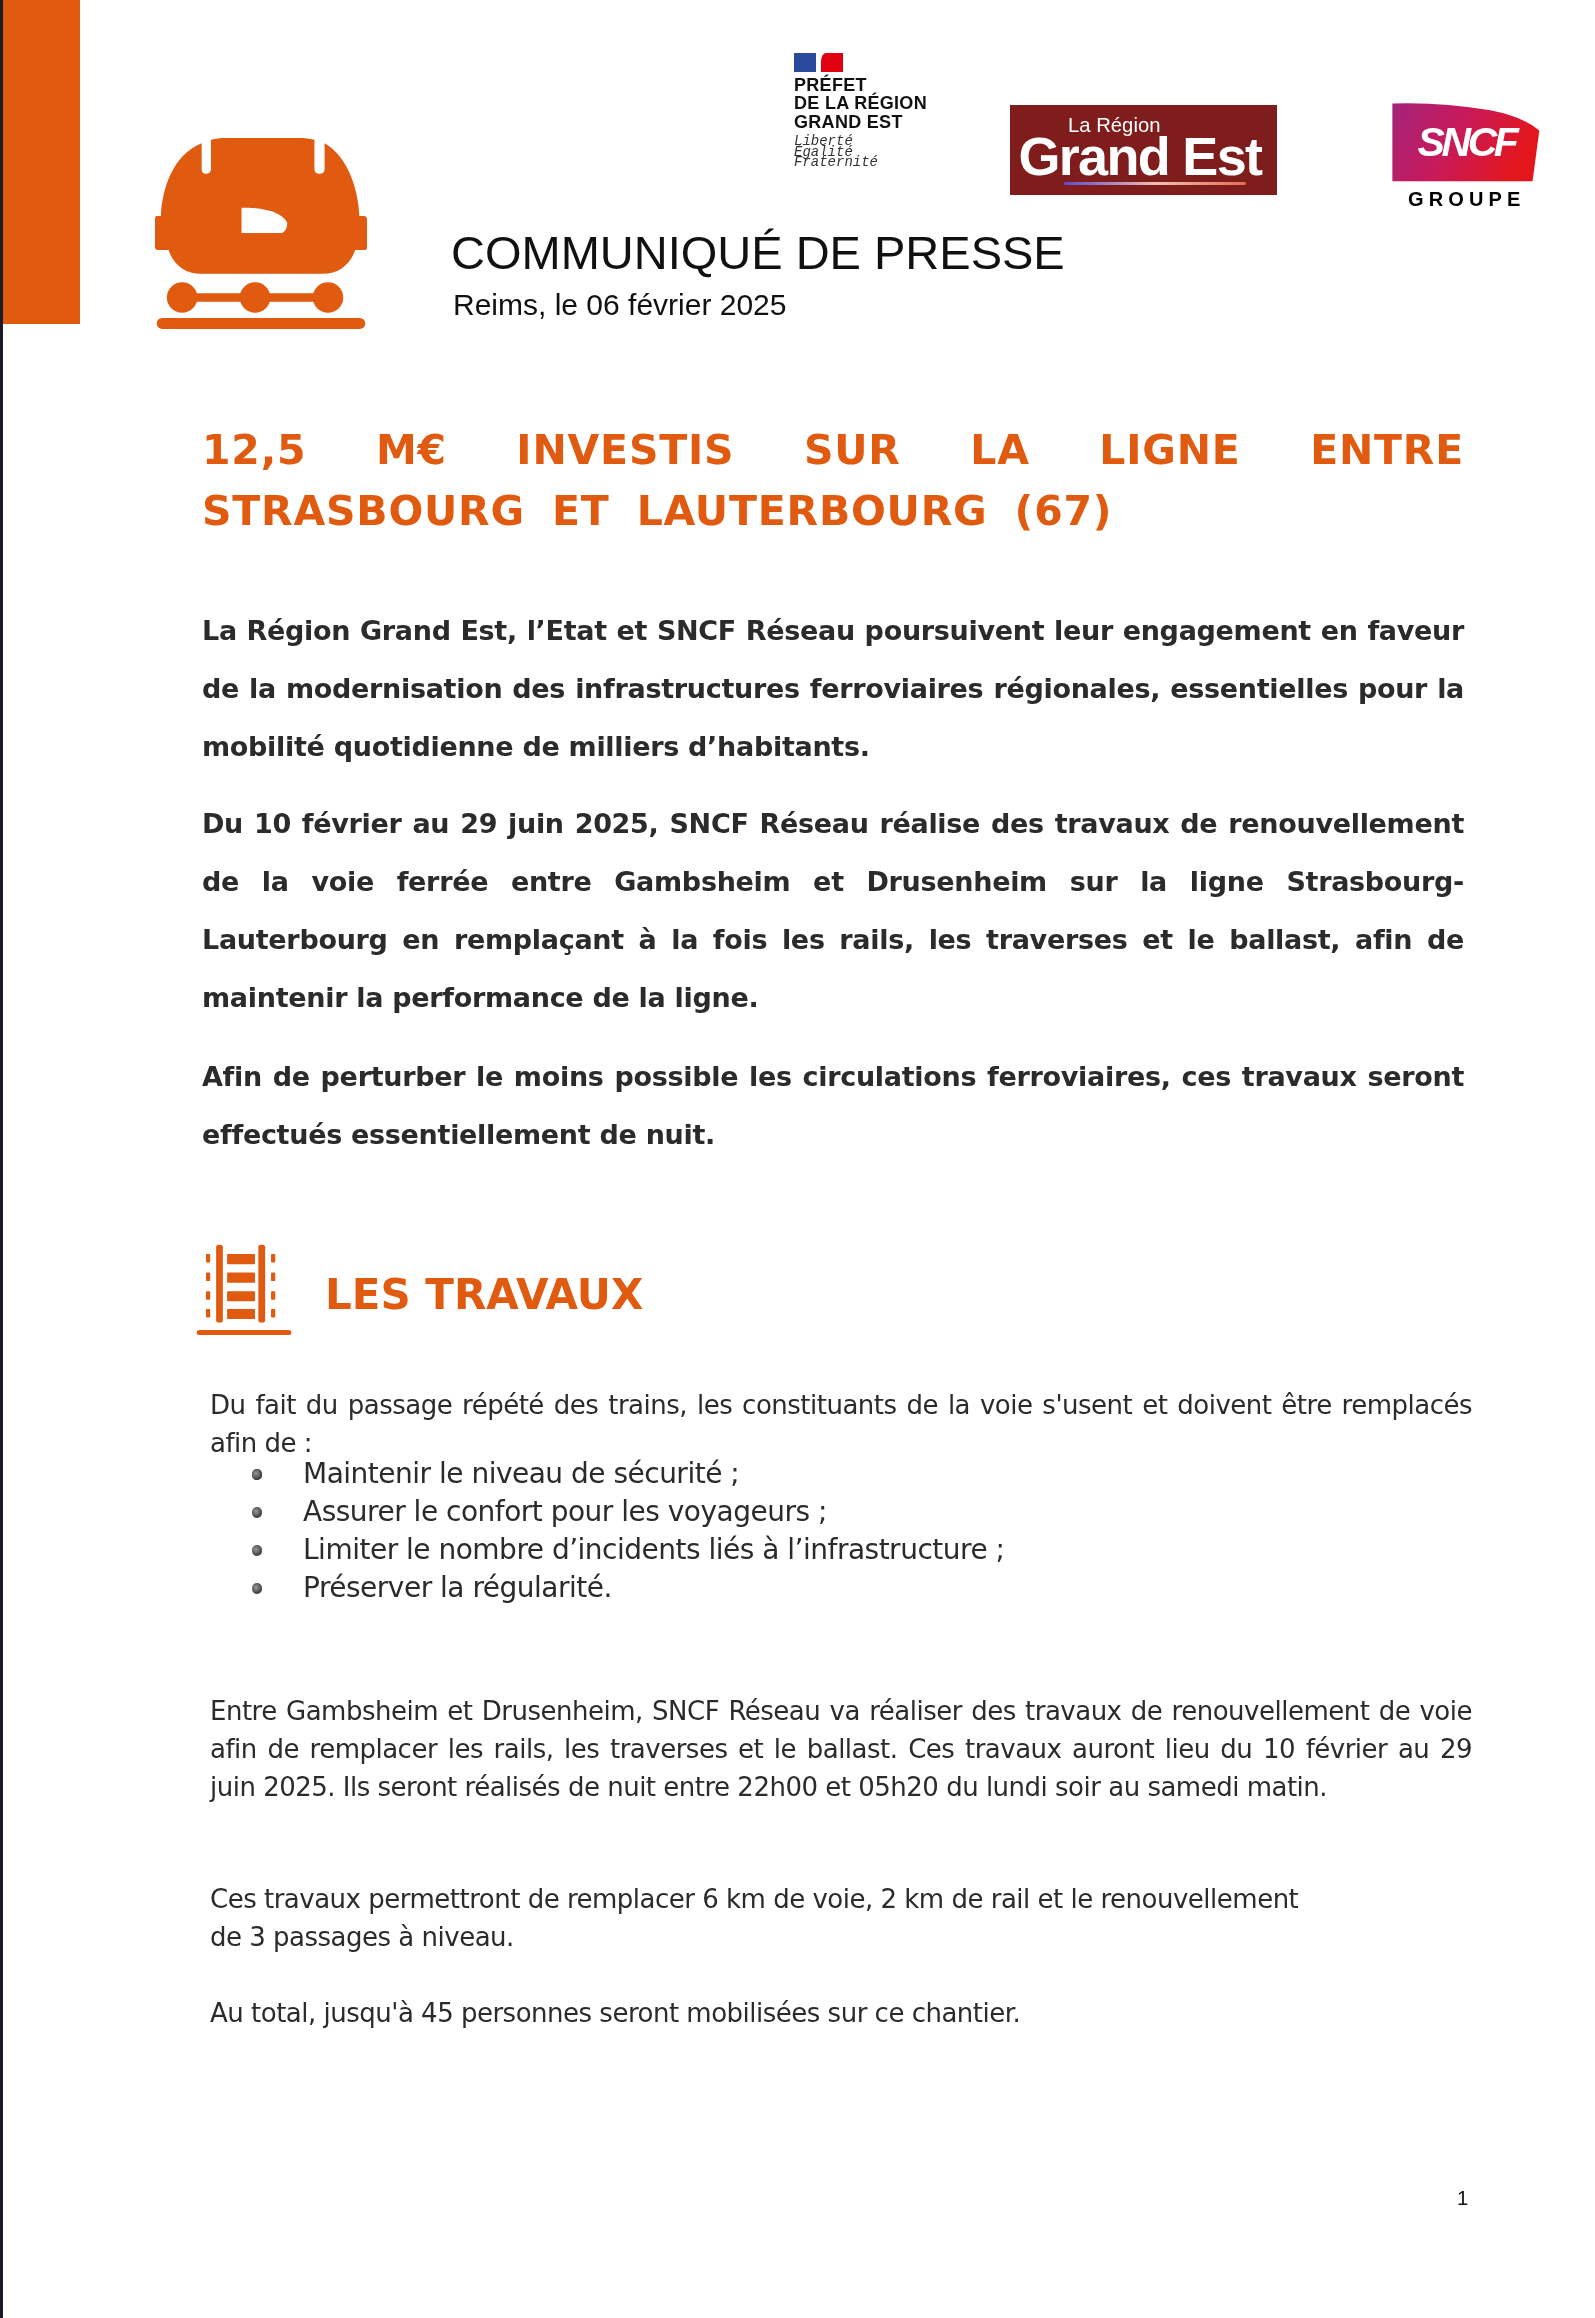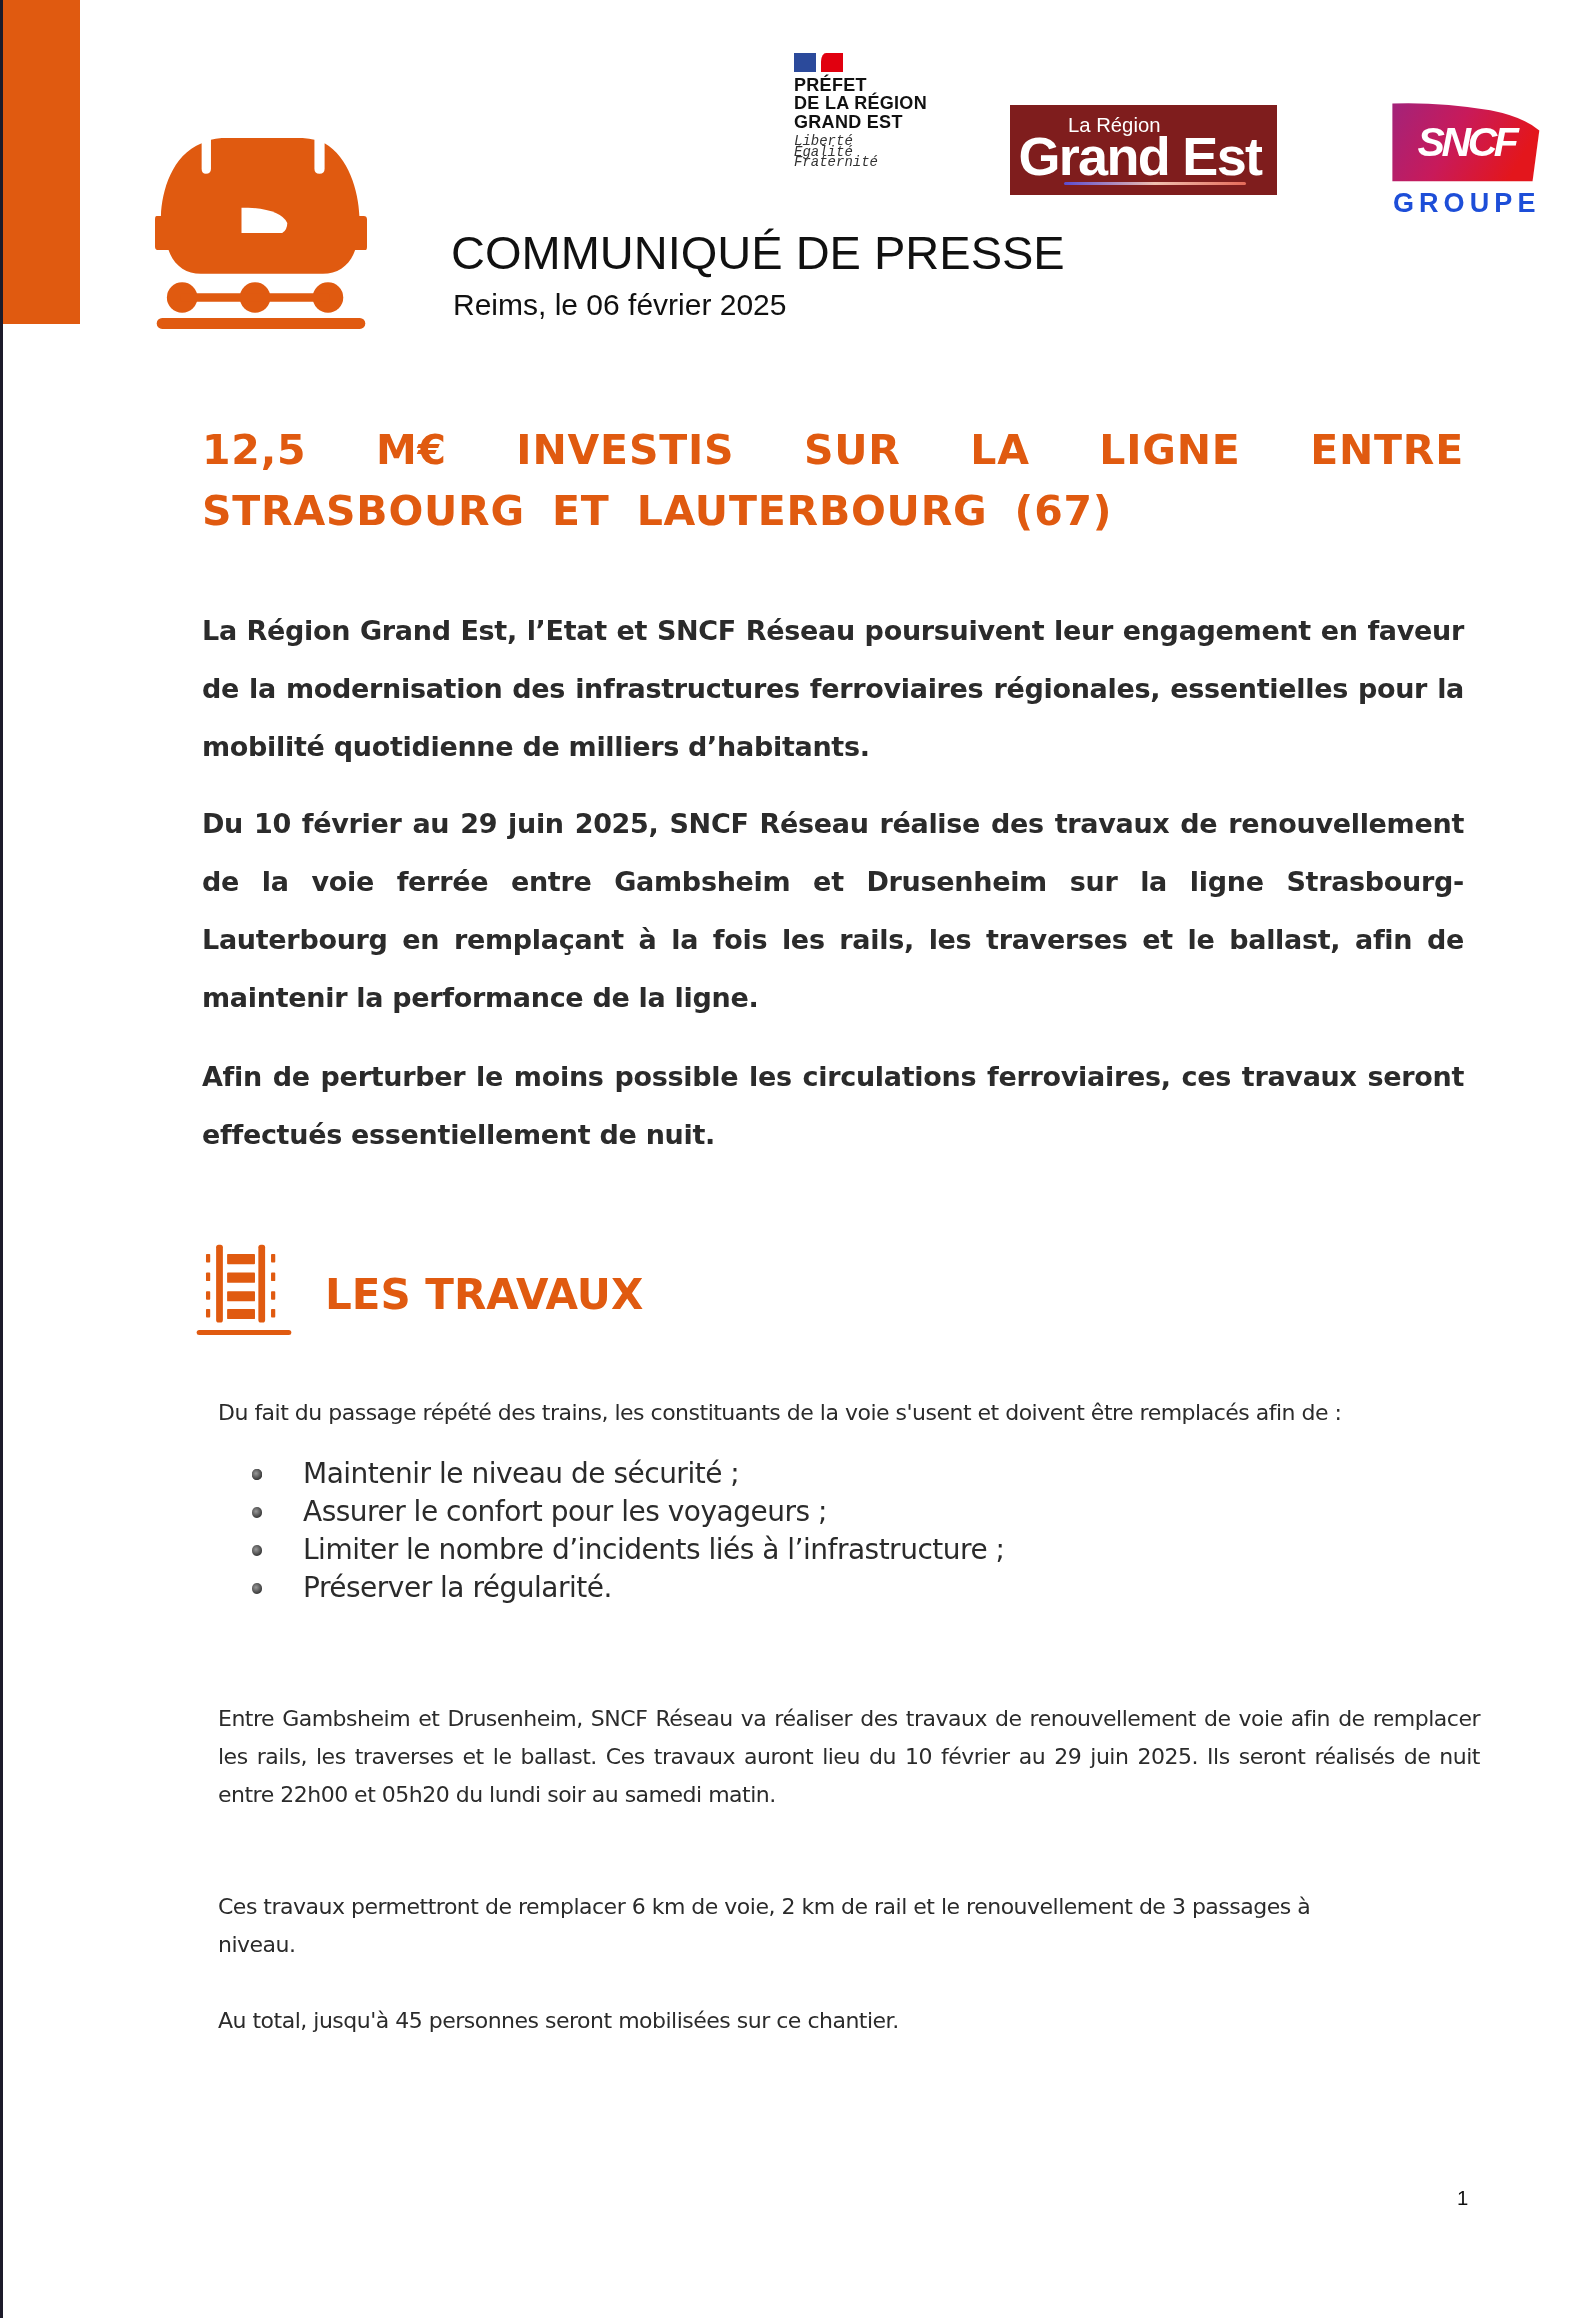--- a/index.html
+++ b/index.html
@@ -24,36 +24,36 @@
   
   .grandest { position: absolute; left: 1010px; top: 105px; width: 267px; height: 90px; background: #7f1d1d; color: #fff; font-family: "Liberation Sans", sans-serif; }
   .grandest .small { position: absolute; left: 58px; top: 8.5px; font-size: 20.3px; font-weight: 400; }
   .grandest .big { position: absolute; left: 8.5px; top: 24px; font-size: 54px; font-weight: 700; letter-spacing: -1.7px; line-height: 54px; }
   .grandest .underline { position: absolute; left: 54px; top: 77px; width: 182px; height: 2.5px; background: linear-gradient(90deg, #5b4cd0, #f0c0b0, #e56b5a); border-radius: 1.7px; }
 
   
   .sncf { position: absolute; left: 1389px; top: 100px; width: 157px; height: 123px; }
   .sncf .shape { position: absolute; left: 0; top: 0; width: 152px; height: 83px; }
   .sncf .word { position: absolute; left: 12px; top: 18.6px; width: 131px; text-align: center; color: #fff; font-family: "Liberation Sans", sans-serif; font-weight: 700; font-style: italic; font-size: 41px; letter-spacing: -3.4px; }
-  .sncf .groupe { position: absolute; left: 1.7px; top: 88px; width: 152px; text-align: center; font-family: "Liberation Sans", sans-serif; font-weight: 700; font-size: 27px; letter-spacing: 5.1px; color: #1d4ed8; }
+  .sncf .groupe { position: absolute; left: 1.7px; top: 88px; width: 152px; text-align: center; font-family: "Liberation Sans", sans-serif; font-weight: 700; font-size: 20px; letter-spacing: 5.1px; color: #000000; }
 
   .press-title { position: absolute; left: 451px; top: 225px; font-family: "Liberation Sans", sans-serif; font-size: 47px; line-height: 56px; color: #111; font-weight: 400; letter-spacing: 0px; }
   .press-date { position: absolute; left: 453px; top: 286px; font-family: "Liberation Sans", sans-serif; font-size: 30px; line-height: 37px; color: #111; }
 
   .main-title { position: absolute; left: 202px; top: 420px; width: 1262px; font-family: "DejaVu Sans", sans-serif; font-weight: 700; font-size: 41px; line-height: 61px; color: #e05a10; text-align: justify; text-align-last: left; letter-spacing: 0.8px; word-spacing: 12px; margin: 0; }
 
   .intro { position: absolute; left: 202px; width: 1262px; font-family: "DejaVu Sans", sans-serif; font-weight: 700; font-size: 27px; line-height: 58px; color: #2b2b2b; text-align: justify; margin: 0; letter-spacing: -0.3px; }
   .intro-1 { top: 602px; }
   .intro-2 { top: 795px; }
   .intro-3 { top: 1048px; }
 
   .section-icon { position: absolute; left: 195px; top: 1241px; width: 98px; height: 97px; }
   .section-title { position: absolute; left: 319px; top: 1262px; font-family: "DejaVu Sans", sans-serif; font-weight: 700; font-size: 42px; line-height: 53px; color: #e05a10; margin: 6px; }
 
-  .body-text { position: absolute; left: 202px; width: 1262px; font-family: "DejaVu Sans", sans-serif; font-weight: 400; font-size: 22px; line-height: 38px; color: #2b2b2b; margin: 16px; text-align: justify; letter-spacing: -0.5px; }
+  .body-text { position: absolute; left: 202px; width: 1262px; font-family: "DejaVu Sans", sans-serif; font-weight: 400; font-size: 26px; line-height: 38px; color: #2b2b2b; margin: 8px; text-align: justify; letter-spacing: -0.5px; }
   .bt-1 { top: 1378px; }
   .bullets { position: absolute; left: 202px; top: 1455px; width: 1262px; margin: 0; padding: 0; list-style: none; font-family: "DejaVu Sans", sans-serif; font-size: 28px; line-height: 38px; color: #2b2b2b; letter-spacing: -0.5px; }
   .bullets li { position: relative; padding-left: 101px; }
   .bullets li .dot { position: absolute; left: 50px; top: 14.4px; width: 10.2px; height: 10.2px; border-radius: 50%; background: radial-gradient(circle at 40% 40%, #999, #3a3a3a 70%); }
   .bt-2 { top: 1684px; }
   .bt-3 { top: 1872px; text-align: left; width: 1101px; }
   .bt-4 { top: 1986px; text-align: left; }
 
   .page-number { position: absolute; left: 1457px; top: 2187px; font-family: "Liberation Sans", sans-serif; font-size: 20.3px; color: #111; }
 </style>

